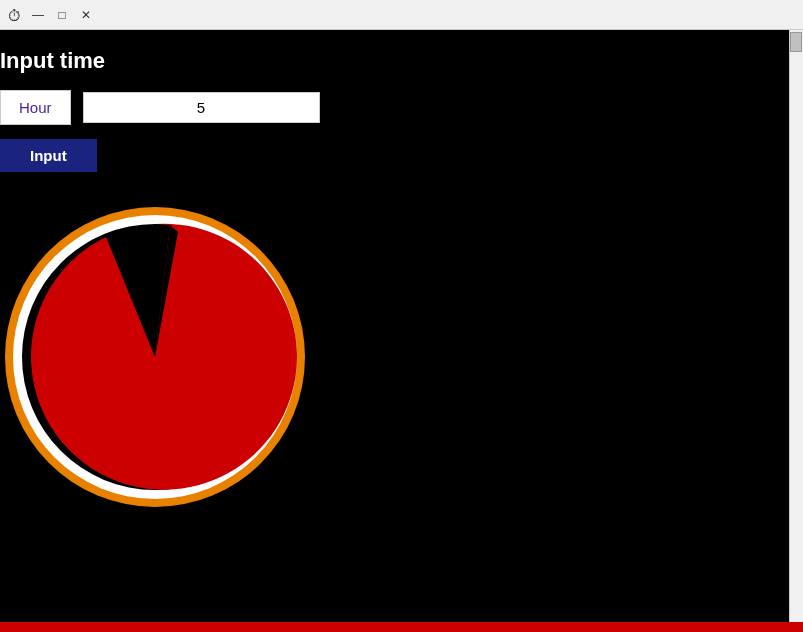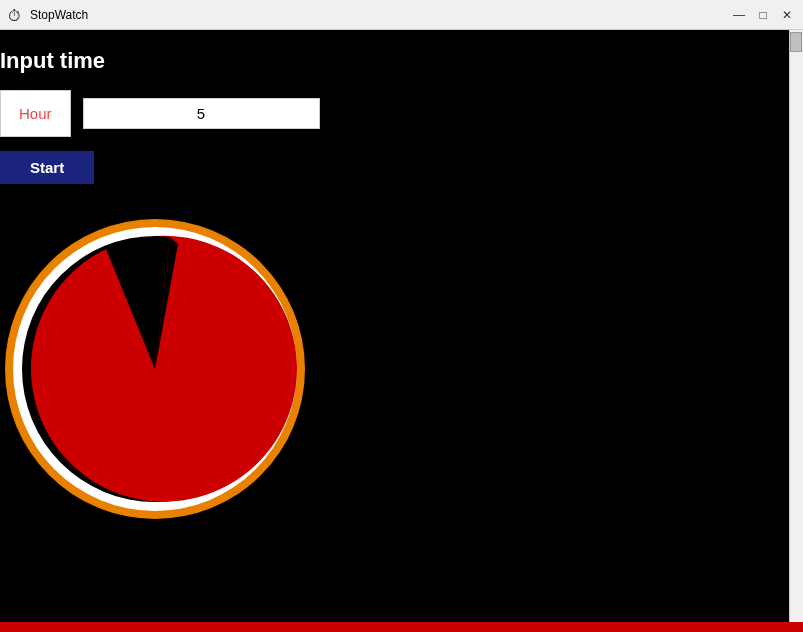--- a/index.html
+++ b/index.html
@@ -78,23 +78,23 @@
     .input-row {
       display: flex;
       align-items: center;
       gap: 12px;
       margin-bottom: 14px;
     }
 
     .label-box {
       background: #fff;
       border: 1px solid #ccc;
-      padding: 14px 18px;
+      padding: 8px 18px;
       font-size: 15px;
-      color: #ef4444;
+      color: #4c1d95;
       min-width: 60px;
       text-align: center;
     }
 
     .value-box {
       background: #fff;
       border: 1px solid #ccc;
       padding: 6px 18px;
       font-size: 15px;
       color: #000;
@@ -154,38 +154,37 @@
       height: 20px;
       background: #c0c0c0;
       border: 1px solid #999;
     }
   </style>
 </head>
 <body>
 
 <div class="window-chrome">
   <span class="window-icon">⏱</span>
-  <span class="window-title">StopWatch</span>
   <div class="window-controls">
     <button class="window-btn">—</button>
     <button class="window-btn">□</button>
     <button class="window-btn">✕</button>
   </div>
 </div>
 
 <div class="main-content">
 
   <h2 class="page-title">Input time</h2>
 
   <div class="input-row">
     <div class="label-box">Hour</div>
     <input class="value-box" type="text" value="5" readonly="" style="outline: none;">
   </div>
 
-  <button class="start-btn">Start</button>
+  <button class="start-btn">Input</button>
 
   <div class="clock-container">
     <svg class="clock-svg" viewBox="0 0 310 310">
 
       <circle cx="155" cy="155" r="152" fill="#000000"></circle>
 
       <circle cx="155" cy="155" r="150" fill="#e88000"></circle>
 
       <circle cx="155" cy="155" r="142" fill="#ffffff"></circle>
 

